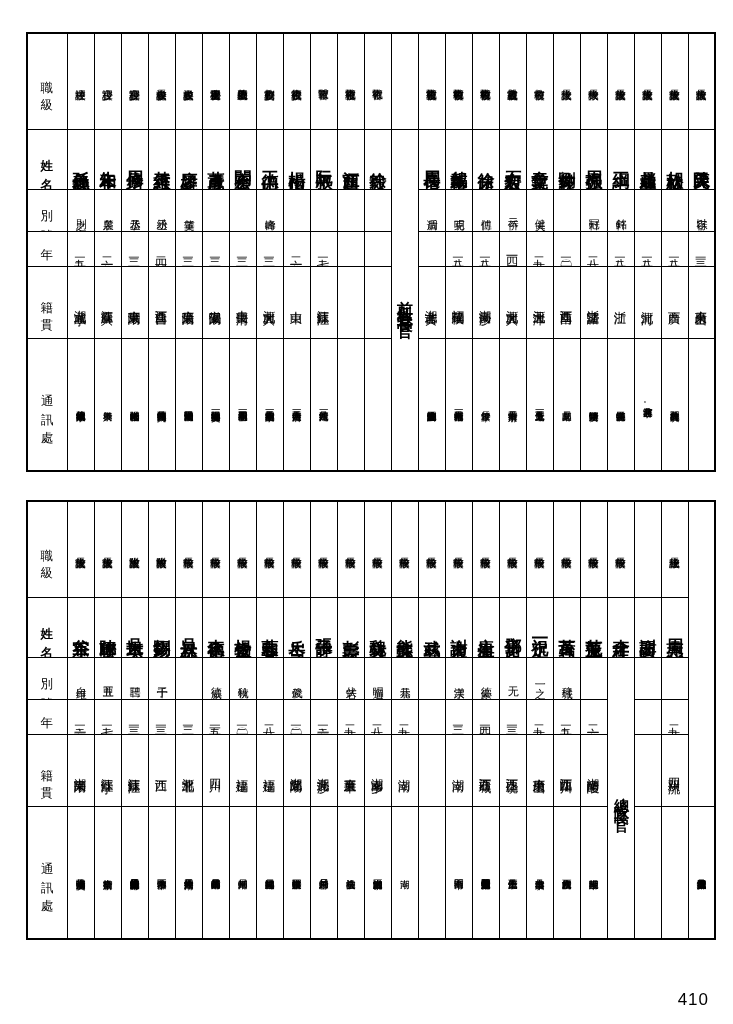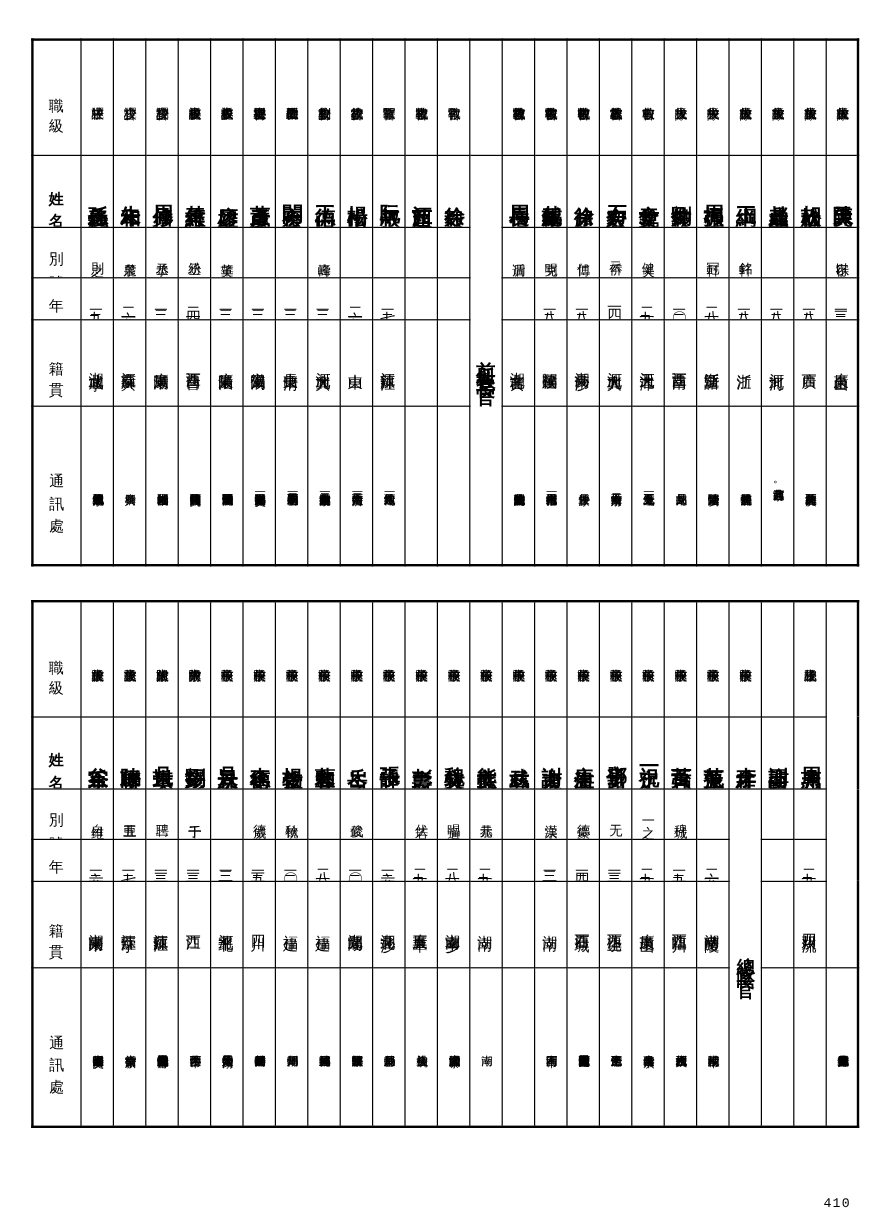--- a/index.html
+++ b/index.html
@@ -75,22 +75,22 @@
     letter-spacing: 6px;
   }
 
   .empty { }
 
   
   .pageno {
     position: absolute;
     right: 24px;
     bottom: 14px;
-    font-size: 11px;
-    font-family: Liberation Mono, monospace;
+    font-size: 17px;
+    font-family: Liberation Sans, sans-serif;
     letter-spacing: 1px;
   }
 </style>
 </head>
 <body>
 
 <div class="page">
 
   <table class="roster" id="table-top" style="left:26px; top:32px; width:681px; height:440px;">
     <colgroup>

